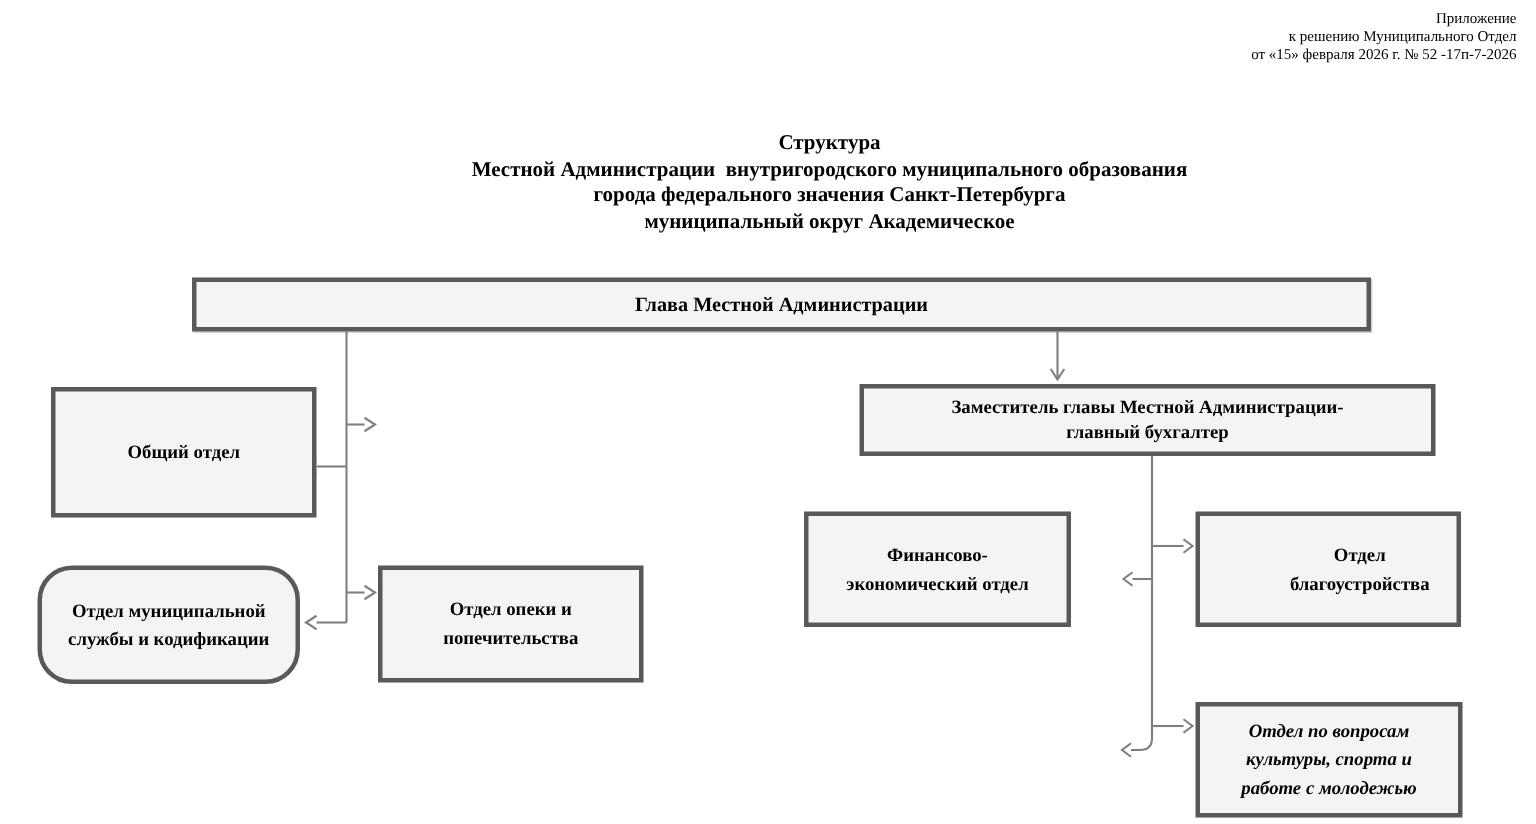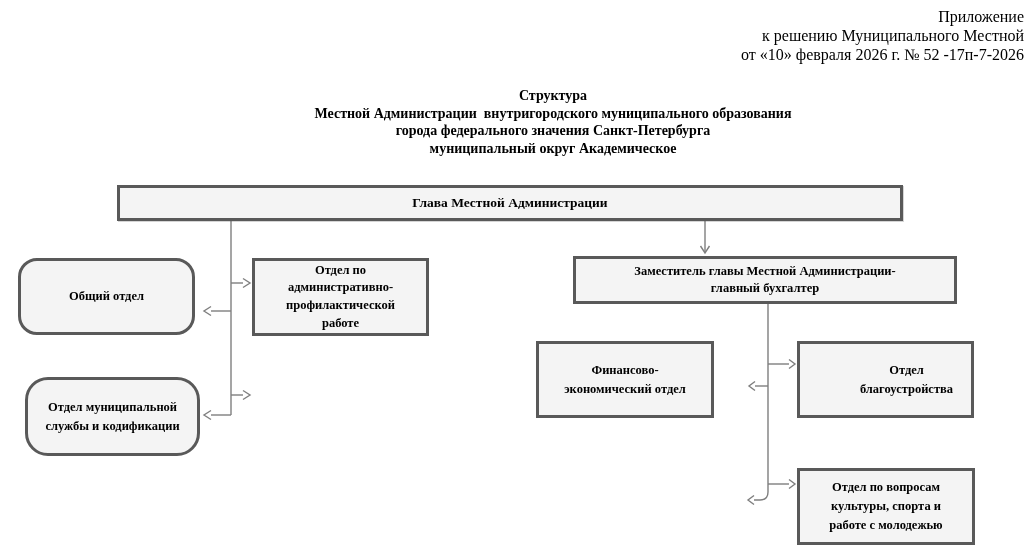--- a/index.html
+++ b/index.html
@@ -5,22 +5,22 @@
   html, body { margin: 0; padding: 0; }
   body {
     width: 1024px; height: 549px;
     background: #ffffff;
     font-family: "Liberation Serif", "DejavU Serif", serif;
     color: #000000;
   }
   .page { position: relative; width: 1024px; height: 549px; overflow: hidden; }
 
   .annotation {
-    position: absolute; top: 7px; right: 0;
-    text-align: right; font-size: 16px; line-height: 1.2;
+    position: absolute; top: 7px; right: 13px;
+    text-align: right; font-size: 10px; line-height: 1.2;
   }
 
   .doc-title {
     position: absolute; top: 87px; left: 0; width: 100%;
     text-align: center; font-weight: bold; font-size: 14px; line-height: 1.25;
     white-space: pre-wrap;
     padding-left: 41px;
   }
 
   svg.connectors { position: absolute; left: 0; top: 0; width: 1024px; height: 549px; }
@@ -29,41 +29,41 @@
   }
 
   .box {
     position: absolute; box-sizing: border-box;
     background: #f4f4f4; border: 3px solid #595959;
     display: flex; align-items: center; justify-content: center;
     text-align: center; font-weight: bold; font-size: 12.5px; line-height: 1.5;
   }
   .box .lbl { white-space: pre-line; padding: 0 4px; }
 
-  #box-head        { left: 117px; top: 185px; width: 786px; height: 36px; font-size: 13.5px;
+  #box-head        { left: 128px; top: 185px; width: 786px; height: 36px; font-size: 13.5px;
                      box-shadow: 1px 1px 0 rgba(89,89,89,0.25); }
-  #box-general     { left: 18px;  top: 258px; width: 177px; height: 77px; border-radius: 19px; }
+  #box-general     { left: 34px;  top: 258px; width: 177px; height: 87px; }
   #box-admprof     { left: 252px; top: 258px; width: 177px; height: 78px; line-height: 1.42; }
   #box-municipal   { left: 25px;  top: 377px; width: 175px; height: 79px; border-radius: 23px; }
   #box-opeka       { left: 252px; top: 377px; width: 177px; height: 78px; }
   #box-deputy      { left: 573px; top: 256px; width: 384px; height: 48px; line-height: 1.4; }
   #box-finance     { left: 536px; top: 341px; width: 178px; height: 77px; }
   #box-landscaping { left: 797px; top: 341px; width: 177px; height: 77px; padding-left: 42px; }
   #box-public      { left: 569px; top: 468px; width: 176px; height: 77px; }
-  #box-culture     { left: 797px; top: 468px; width: 178px; height: 77px; }
+  #box-culture     { left: 797px; top: 468px; width: 178px; height: 77px; font-style: italic; }
 </style>
 </head>
 <body>
 
 <div class="page">
 
   <div class="annotation">
     <div>Приложение</div>
-    <div>к решению Муниципального Местной</div>
-    <div>от «10» февраля 2026 г. № 52 -17п-7-2026</div>
+    <div>к решению Муниципального Отдел</div>
+    <div>от «15» февраля 2026 г. № 52 -17п-7-2026</div>
   </div>
 
   <div class="doc-title">Структура
 Местной Администрации  внутригородского муниципального образования
 города федерального значения Санкт-Петербурга
 муниципальный округ Академическое</div>
 
   <svg class="connectors" viewBox="0 0 1024 549" xmlns="http://www.w3.org/2000/svg">
 
     <path d="M231 221 V415"></path>
@@ -97,32 +97,30 @@
   </svg>
 
   <div class="box" id="box-head">
     <span class="lbl">Глава Местной Администрации</span>
   </div>
 
   <div class="box" id="box-general">
     <span class="lbl">Общий отдел</span>
   </div>
 
-  <div class="box" id="box-admprof">
-    <span class="lbl">Отдел по
-административно-
-профилактической
-работе</span>
-  </div>
 
   <div class="box" id="box-municipal">
     <span class="lbl">Отдел муниципальной
 службы и кодификации</span>
   </div>
 
+  <div class="box" id="box-opeka">
+    <span class="lbl">Отдел опеки и
+попечительства</span>
+  </div>
 
   <div class="box" id="box-deputy">
     <span class="lbl">Заместитель главы Местной Администрации-
 главный бухгалтер</span>
   </div>
 
   <div class="box" id="box-finance">
     <span class="lbl">Финансово-
 экономический отдел</span>
   </div>

